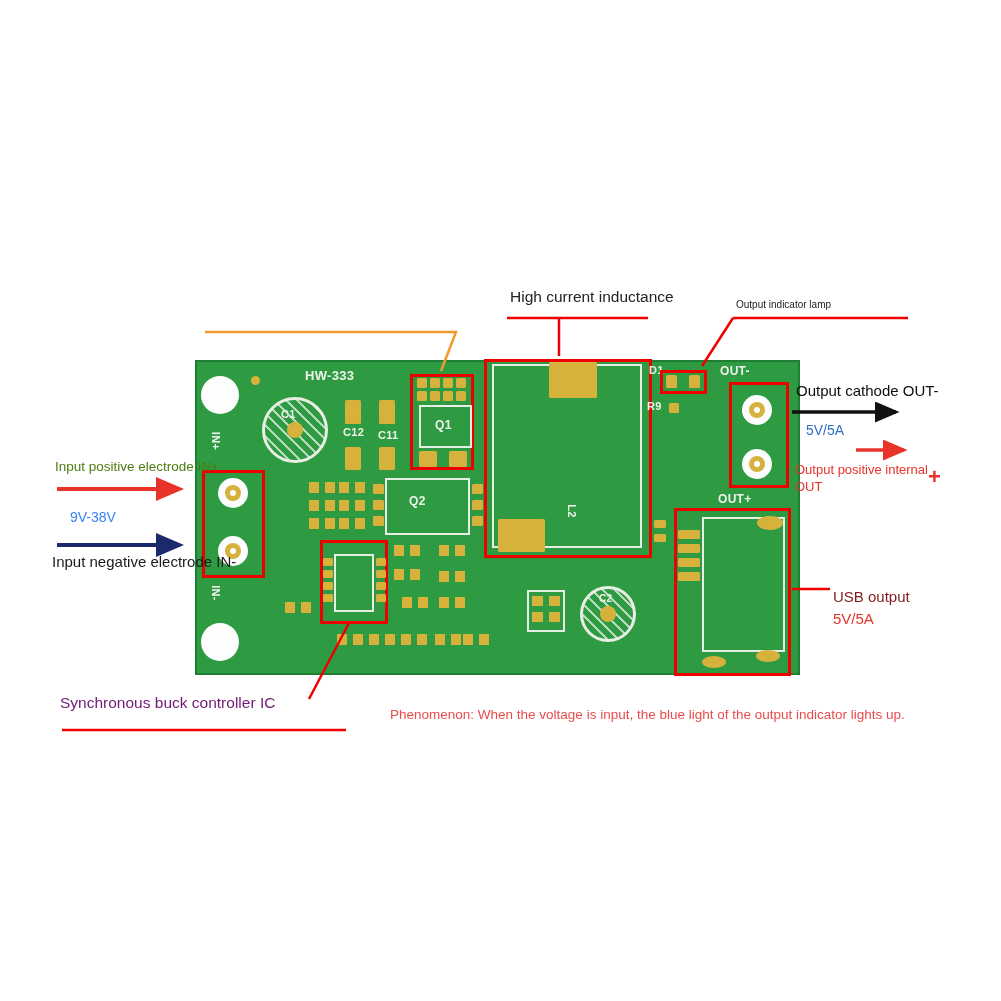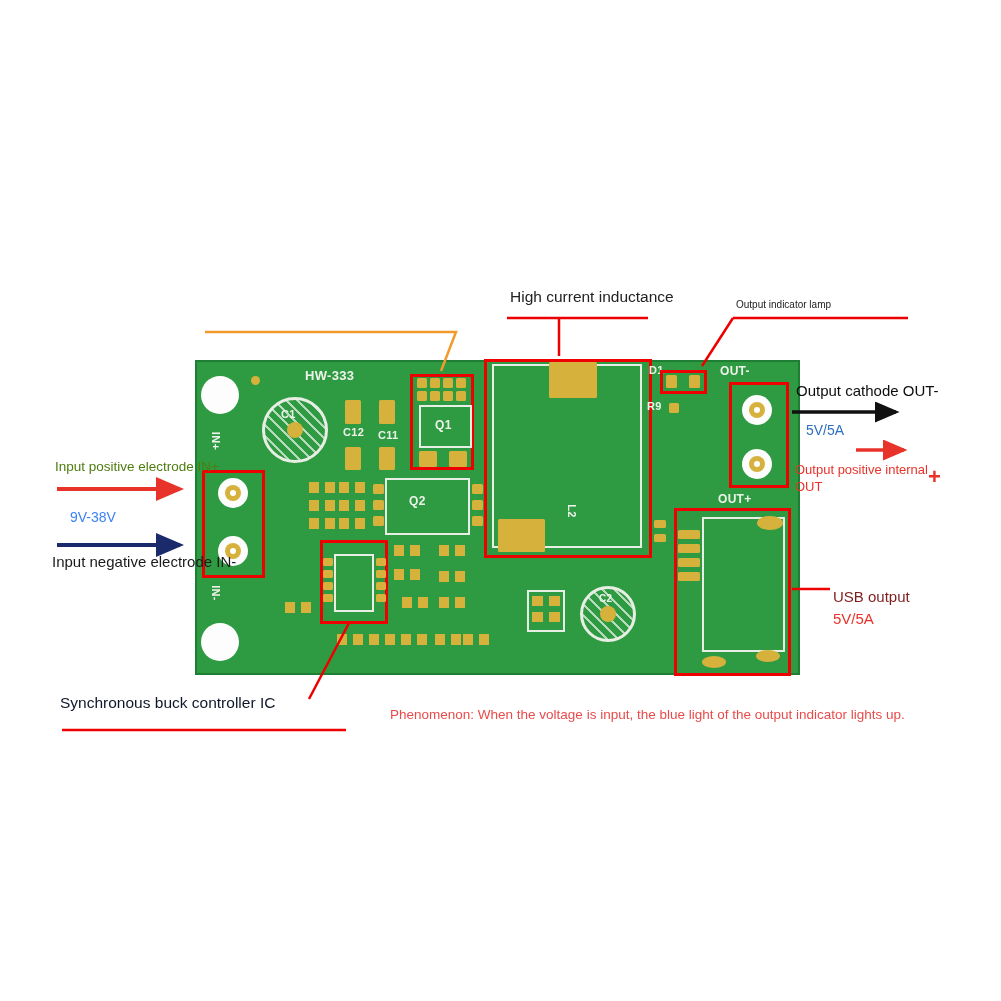--- a/index.html
+++ b/index.html
@@ -199,17 +199,17 @@
   <div class="label" style="left:833px;top:557px;font-size:15px;color:#7f1d1d;margin-top:31px;">USB output</div>
 
   <div class="label" style="left:833px;top:610px;font-size:15px;color:#e8332a;">5V/5A</div>
 
   <div class="label" style="left:55px;top:459px;font-size:13.5px;color:#4d7c0f;">Input positive electrode IN+</div>
 
   <div class="label" style="left:70px;top:509px;font-size:14px;color:#3b82f6;">9V-38V</div>
 
   <div class="label" style="left:52px;top:553px;font-size:15px;color:#1a1a1a;">Input negative electrode IN-</div>
 
-  <div class="label" style="left:60px;top:694px;font-size:15.5px;color:#0f172a;">Synchronous buck controller IC</div>
+  <div class="label" style="left:60px;top:694px;font-size:15.5px;color:#701a75;">Synchronous buck controller IC</div>
 
   <div class="label" style="left:390px;top:707px;font-size:13.5px;color:#e94b4b;">Phenomenon: When the voltage is input, the blue light of the output indicator lights up.</div>
 
 </div>
 
 </body></html>

